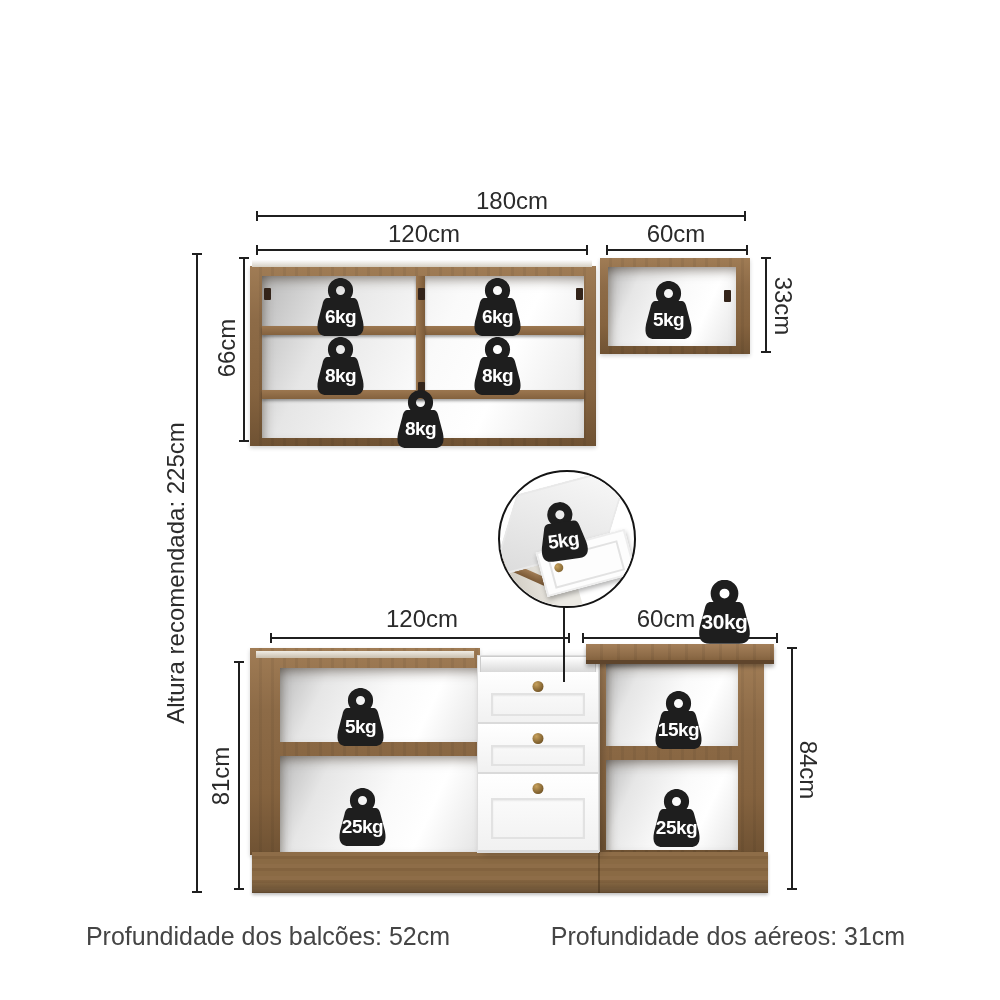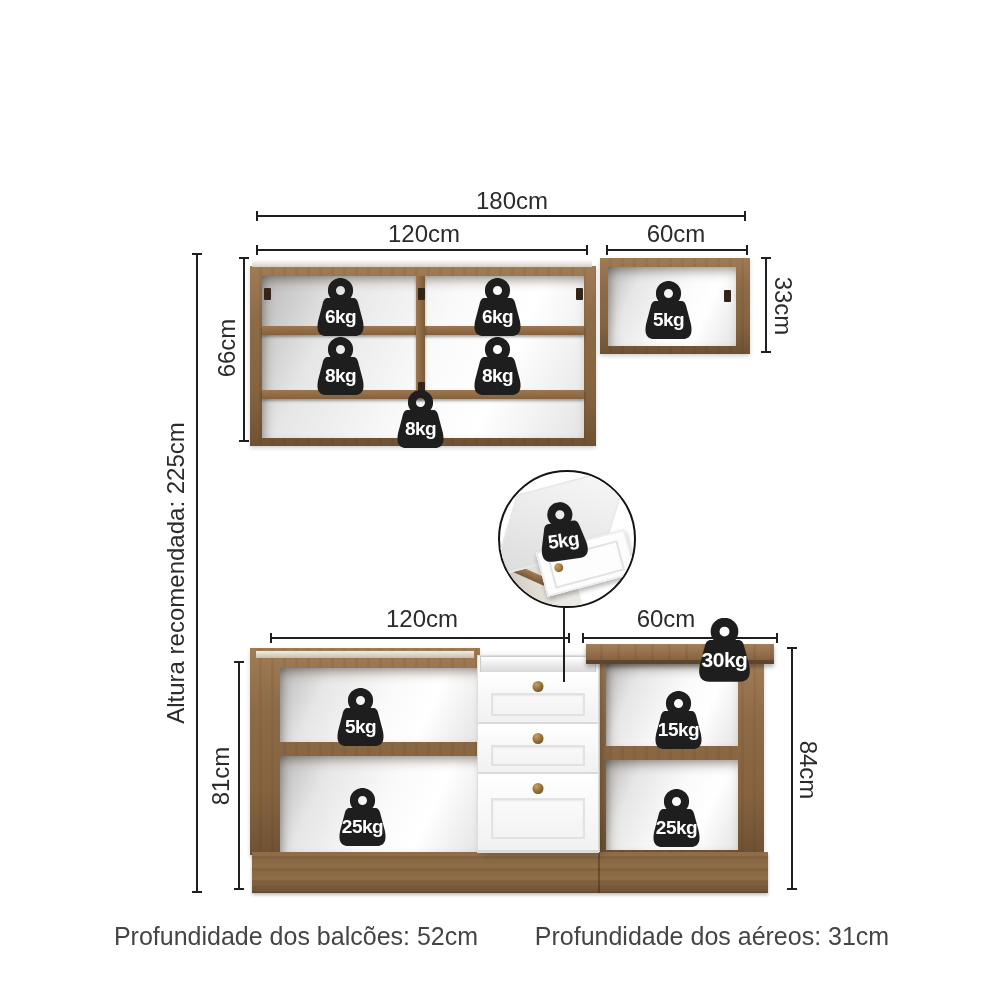--- a/index.html
+++ b/index.html
@@ -282,24 +282,24 @@
       </svg>
     <span>15kg</span>
   </div>
   <div class="kg" style="left:648px;top:789px">
     <svg viewBox="0 0 60 66">
         <circle class="ring" cx="30" cy="13" r="9"></circle>
         <path class="body" d="M17 21 L43 21 C46.5 21 47.8 23 48.8 27 L53.6 45 C55.8 56 52.5 61 44 61 L16 61 C7.5 61 4.2 56 6.4 45 L11.2 27 C12.2 23 13.5 21 17 21 Z"></path>
       </svg>
     <span>25kg</span>
   </div>
-  <div class="kg big" style="left:693px;top:618px">
+  <div class="kg big" style="left:693px;top:580px">
     <svg viewBox="0 0 60 66">
         <circle class="ring" cx="30" cy="13" r="9"></circle>
         <path class="body" d="M17 21 L43 21 C46.5 21 47.8 23 48.8 27 L53.6 45 C55.8 56 52.5 61 44 61 L16 61 C7.5 61 4.2 56 6.4 45 L11.2 27 C12.2 23 13.5 21 17 21 Z"></path>
       </svg>
     <span>30kg</span>
   </div>
 
-  <div class="footer-text" style="left:296px;top:936px">Profundidade dos balcões: 52cm</div>
-  <div class="footer-text" style="left:712px;top:936px">Profundidade dos aéreos: 31cm</div>
+  <div class="footer-text" style="left:268px;top:936px">Profundidade dos balcões: 52cm</div>
+  <div class="footer-text" style="left:728px;top:936px">Profundidade dos aéreos: 31cm</div>
 
 </div>
 
 </body></html>

